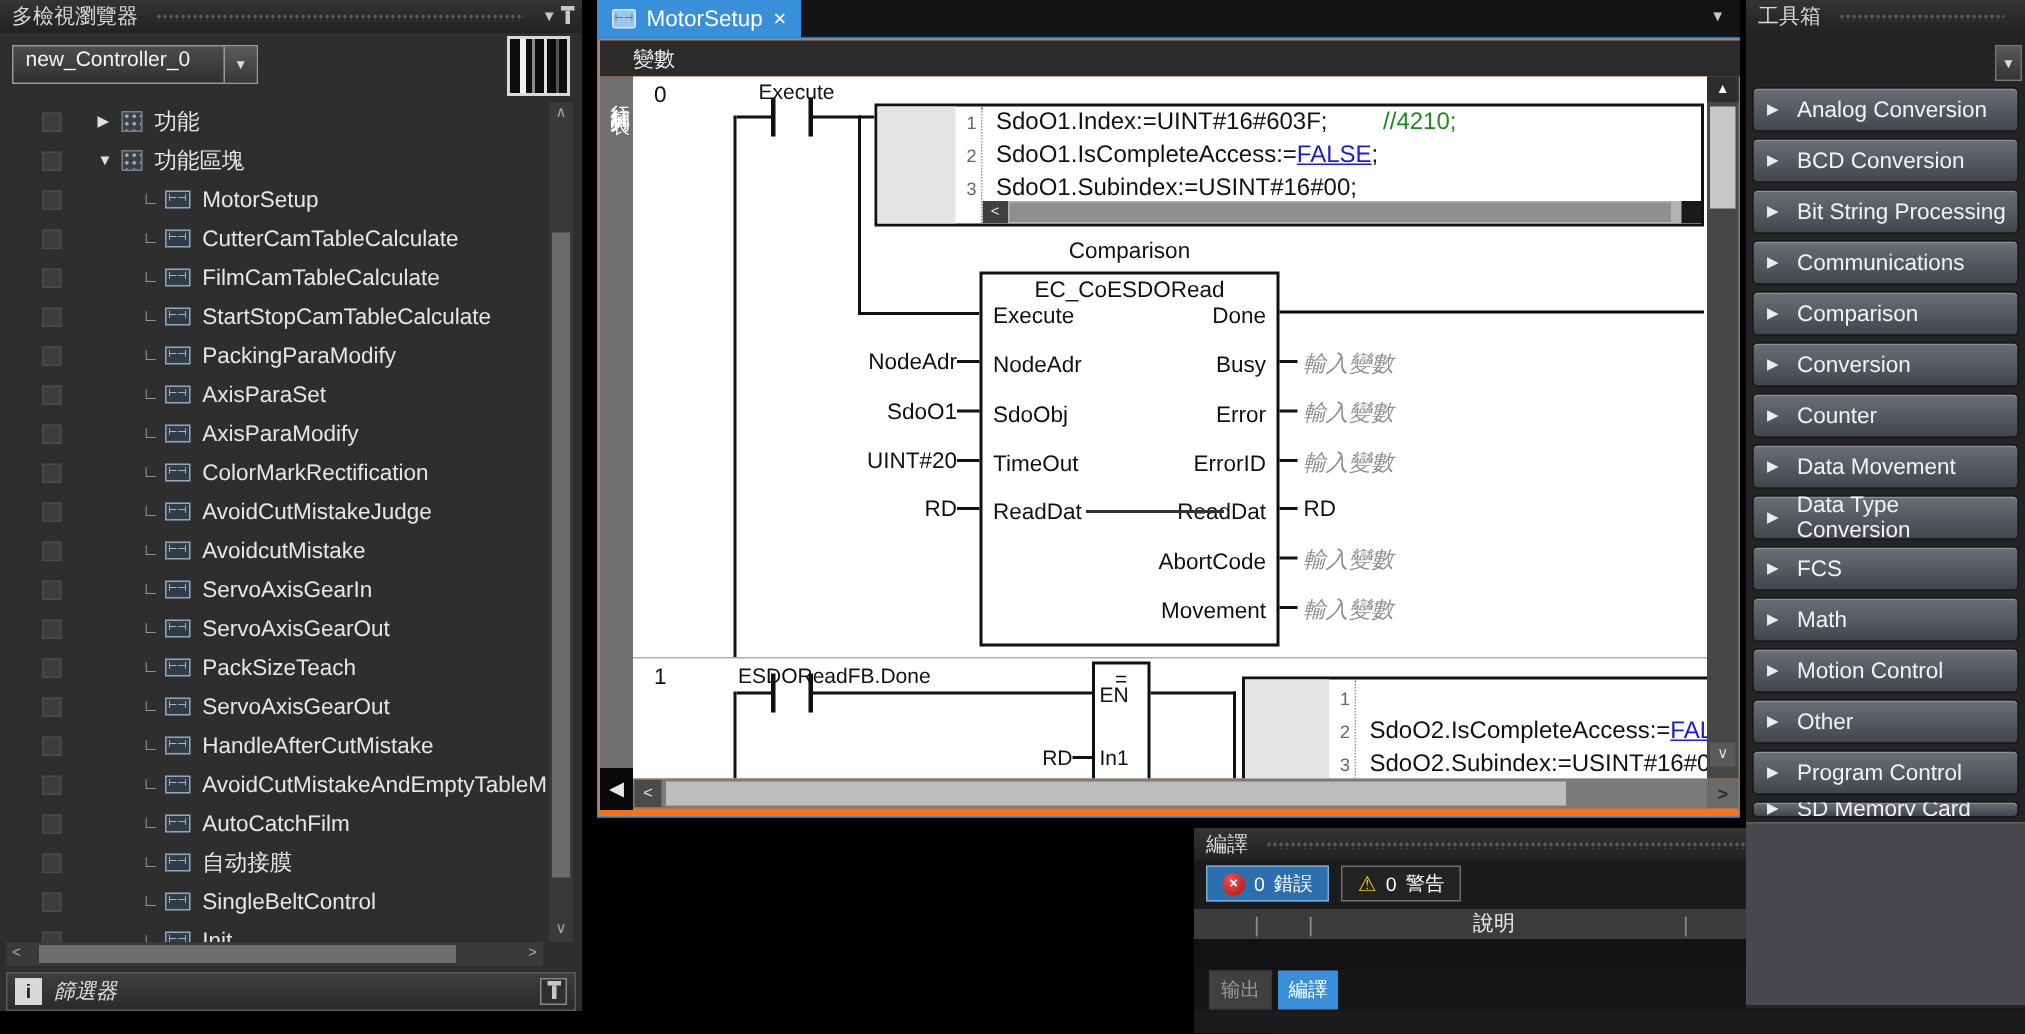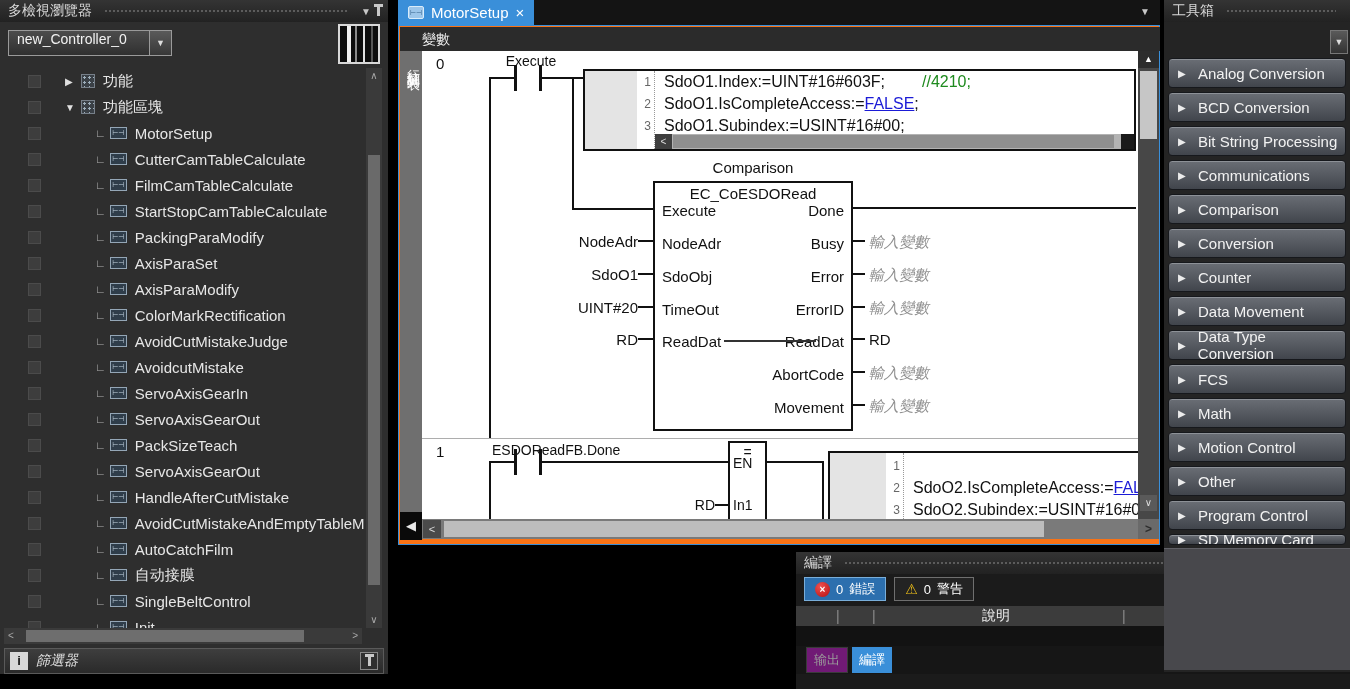--- a/index.html
+++ b/index.html
@@ -104,21 +104,21 @@
   .erricon { width:15px; height:15px; border-radius:50%; background:radial-gradient(circle at 35% 30%,#f05050,#b40f0f);
              color:#fff; font-size:10px; font-weight:bold; text-align:center; line-height:15px; }
   .warnicon { color:#f2c218; font-size:14px; }
   #build-header { position:absolute; left:0; top:54px; width:762px; height:20px; background:#3c3c3c;
                   color:#ececec; font-size:14px; }
   #build-header .sepb { position:absolute; top:2px; color:#8c8c8c; }
   #build-header .col { position:absolute; top:1px; width:120px; text-align:center; }
   #build-list { position:absolute; left:0; top:74px; width:762px; height:20px; background:#121212; }
   #build-tabs { position:absolute; left:0; top:94px; width:762px; height:28px; background:#161616; display:flex; gap:4px; padding-left:10px; }
   .btab { height:26px; margin-top:1px; padding:0 7px; font-size:13px; display:flex; align-items:center; }
-  #btab-output { background:#701a75; color:#9a9a9a; border:1px solid #3a3a3a; }
+  #btab-output { background:#404040; color:#9a9a9a; border:1px solid #3a3a3a; }
   #btab-build { background:#3a8fd9; color:#fff; }
   
   #toolbox { left:1164px; top:0; width:186px; height:672px; background:#242424; }
   #tb-search { position:absolute; left:2px; top:30px; width:160px; height:24px; background:#fff; border:1px solid #888;
                font-size:14px; color:#222; padding-left:6px; font-family:"Liberation Sans",sans-serif; }
   #tb-search-dd { position:absolute; left:166px; top:30px; width:18px; height:24px;
                   background:linear-gradient(#5a5a5a,#333); border:1px solid #777; color:#ddd; font-size:9px;
                   display:flex; align-items:center; justify-content:center; }
   .tbtn { position:absolute; left:4px; width:178px; height:30px; border-radius:4px; border:1px solid #16181c;
           background:linear-gradient(#6a6e75,#41454c); box-shadow:inset 0 1px 0 #8d9197;

